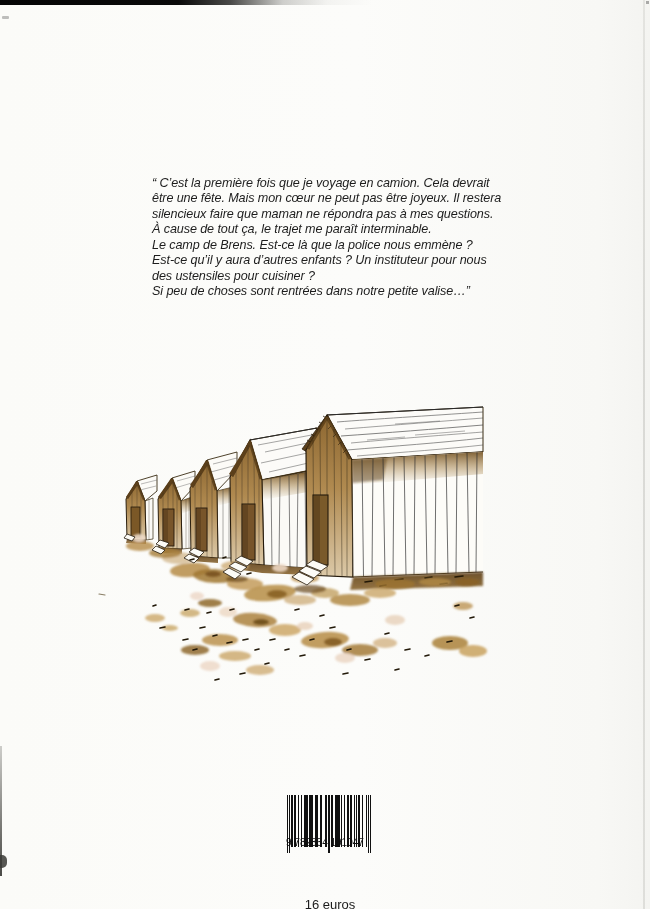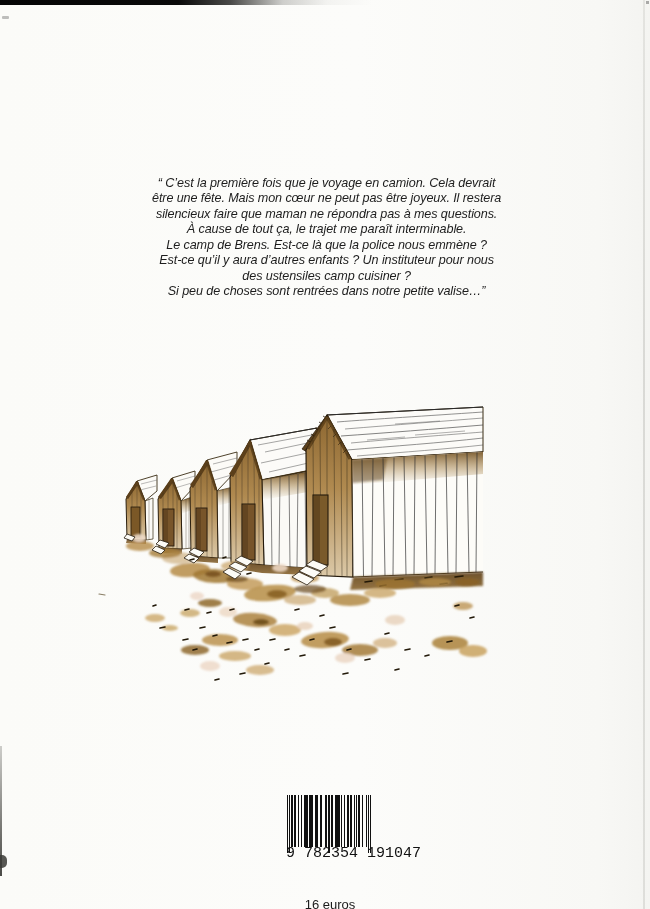--- a/index.html
+++ b/index.html
@@ -14,28 +14,28 @@
   .scan-fleck{position:absolute;left:2px;top:16px;width:7px;height:3px;background:#8b8b88;opacity:.55;border-radius:1px;}
   .scan-right{position:absolute;left:643px;top:0;width:2px;height:909px;
     background:linear-gradient(#e2e2de,#d6d6d2 40%,#dcdcd8);opacity:.9;}
   .corner-dot{position:absolute;left:646px;top:1px;width:3px;height:3px;background:#777;opacity:.6;}
   .scan-left{position:absolute;left:0;top:746px;width:2px;height:130px;
     background:linear-gradient(rgba(160,160,156,.5),#6e6e6a 70%,#4a4a46);}
   .scan-left-blob{position:absolute;left:0;top:855px;width:7px;height:13px;background:#3a3a36;border-radius:0 5px 5px 0;opacity:.85;}
   
   .quote{position:absolute;left:152px;top:176px;color:#1d1d1d;font-style:italic;
     font-size:12.6px;line-height:15.45px;letter-spacing:-0.1px;}
-  .ql{white-space:pre;height:15.45px;text-align:center;}
+  .ql{white-space:pre;height:15.45px;}
   
   .illo{position:absolute;left:95px;top:388px;width:395px;height:305px;}
   
   .barcode{position:absolute;left:287px;top:795px;width:84px;height:70px;}
   .barcode svg{display:block;width:84px;height:58px;}
-  .bcnum{position:absolute;left:-1px;top:50px;width:86px;
-    font-family:Liberation Mono, monospace;font-size:15px;letter-spacing:0;color:#111;white-space:pre;}
+  .bcnum{position:absolute;left:-1px;top:42px;width:86px;
+    font-family:Liberation Sans, sans-serif;font-size:10px;letter-spacing:0;color:#111;white-space:pre;}
   .price{position:absolute;left:260px;top:863px;width:140px;text-align:center;
     font-size:13px;color:#1b1b1b;margin-top:34px;}
 </style>
 </head>
 <body>
 
 <div class="page">
 
   <div class="scan-top"></div>
   <div class="scan-fleck"></div>
@@ -44,21 +44,21 @@
   <div class="scan-left"></div>
   <div class="scan-left-blob"></div>
 
   <div class="quote">
     <div class="ql">“ C’est la première fois que je voyage en camion. Cela devrait</div>
     <div class="ql">être une fête. Mais mon cœur ne peut pas être joyeux. Il restera</div>
     <div class="ql">silencieux faire que maman ne répondra pas à mes questions.</div>
     <div class="ql">À cause de tout ça, le trajet me paraît interminable.</div>
     <div class="ql">Le camp de Brens. Est-ce là que la police nous emmène ?</div>
     <div class="ql">Est-ce qu’il y aura d’autres enfants ? Un instituteur pour nous</div>
-    <div class="ql">des ustensiles camp cuisiner ?</div>
+    <div class="ql">des ustensiles pour cuisiner ?</div>
     <div class="ql">Si peu de choses sont rentrées dans notre petite valise…”</div>
   </div>
 
   <svg class="illo" viewBox="0 0 395 305" xmlns="http://www.w3.org/2000/svg">
     <defs>
       <linearGradient id="gw" x1="0" y1="0" x2="0" y2="1">
         <stop offset="0" stop-color="#8d6731"></stop>
         <stop offset="0.45" stop-color="#b08a50"></stop>
         <stop offset="1" stop-color="#dcc9a8"></stop>
       </linearGradient>

